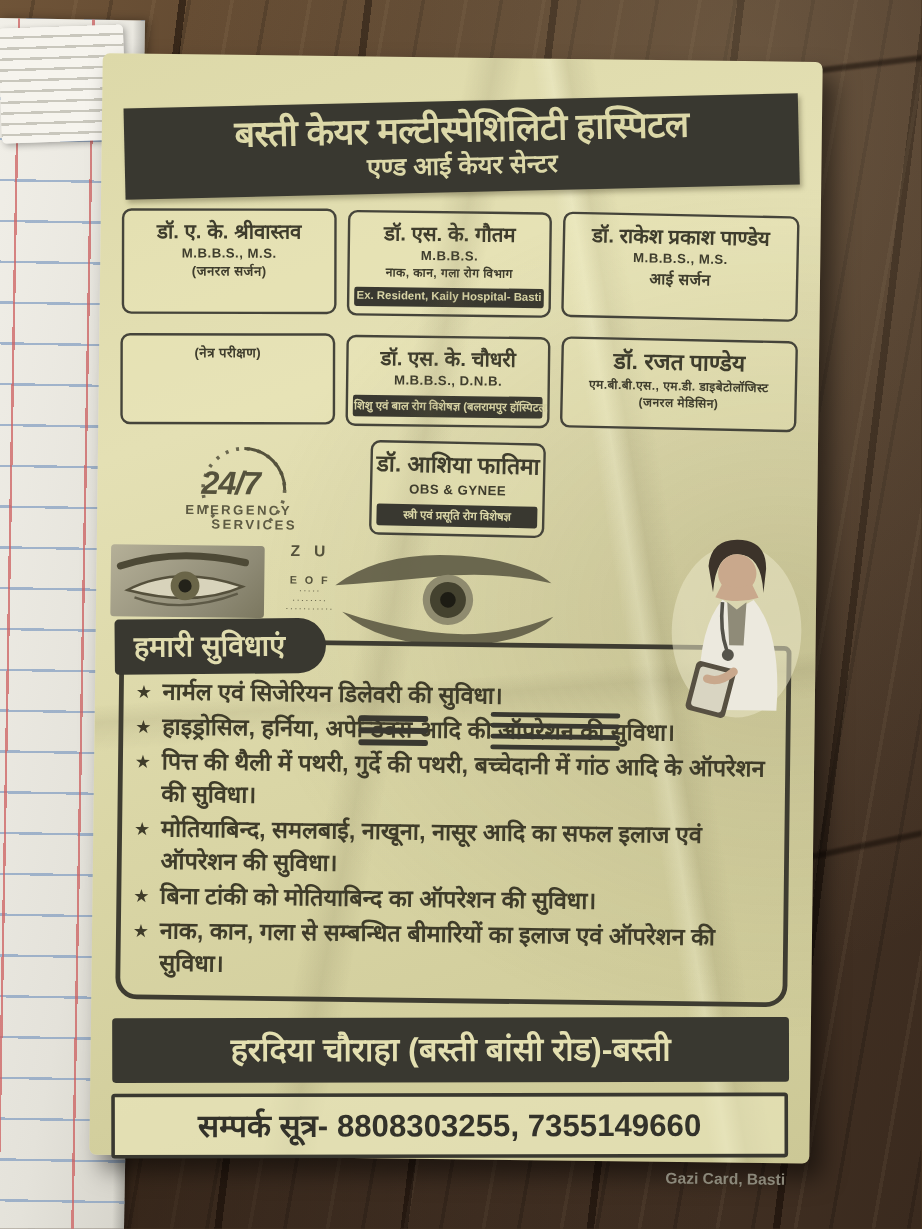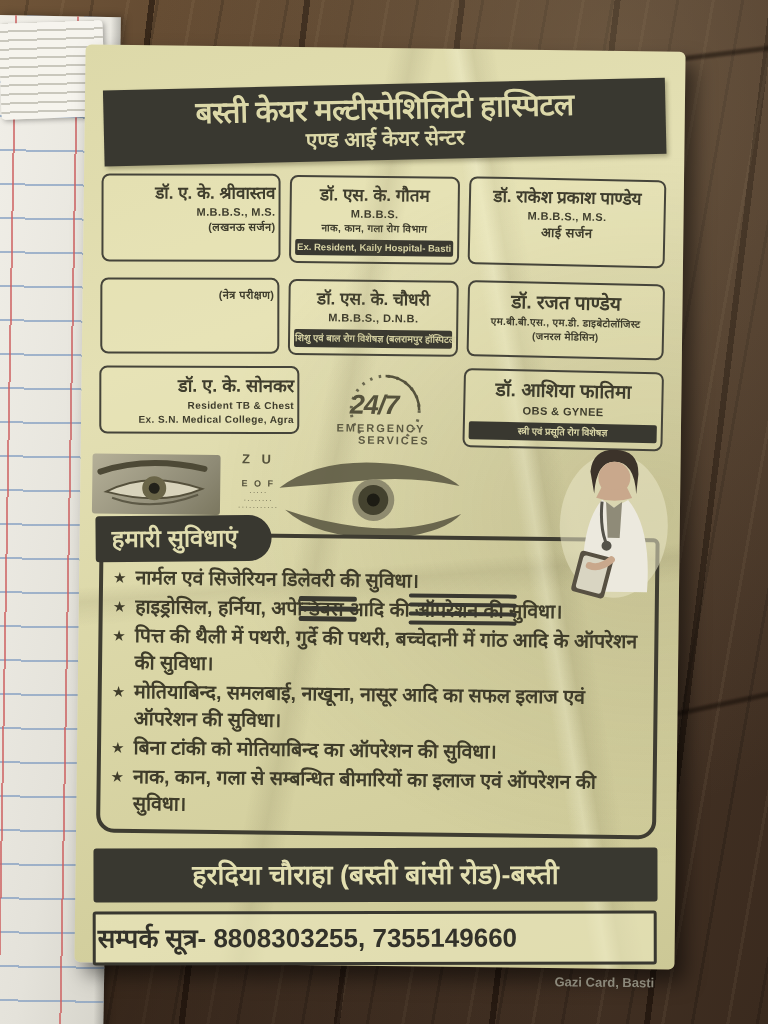--- a/index.html
+++ b/index.html
@@ -67,21 +67,21 @@
     border:2.5px solid #45443a;border-radius:8px;background:rgba(238,234,190,.30);
     text-align:center;padding:7px 3px 6px;color:#3f3d2d;overflow:hidden;
   }
   .doc-name{font-size:17px;font-weight:800;white-space:nowrap;line-height:1.25;}
   .doc-line{font-size:11px;font-weight:700;letter-spacing:.4px;margin-top:2px;line-height:1.2;}
   .doc-line.small{font-size:10px;}
   .doc-band{
     background:#393830;color:#d9d5a6;font-size:9.5px;font-weight:700;
     margin:5px 1px 0;padding:2px 1px 3px;border-radius:2px;white-space:nowrap;
   }
-  .tilt-l{transform:rotate(-.6deg);text-align:right;} .tilt-r{transform:rotate(.5deg);}
+  .tilt-l{transform:rotate(-.6deg);} .tilt-r{transform:rotate(.5deg);}
   
   .emergency{position:relative;text-align:center;color:#5d5a43;padding-top:2px;}
   .emergency svg{display:block;margin:0 auto;}
   .em-247{position:absolute;top:22px;left:0;right:14px;font-size:27px;font-weight:900;font-style:italic;letter-spacing:-1px;color:#55523c;}
   .em-l1{font-size:11px;font-weight:800;letter-spacing:2px;margin-top:-14px;}
   .em-l2{font-size:11px;font-weight:800;letter-spacing:2px;margin-left:26px;}
   
   .media-band{position:relative;height:96px;margin-top:4px;}
   .eye-photo{
     position:absolute;left:-6px;top:6px;width:128px;height:60px;border-radius:3px;overflow:hidden;
@@ -110,21 +110,21 @@
     border-radius:4px 26px 26px 4px;transform:rotate(-1.2deg);z-index:3;
   }
   .svc{display:flex;gap:9px;font-size:19.5px;font-weight:700;color:#3f3c2a;line-height:1.38;margin:2px 0;}
   .svc .star{font-size:15px;margin-top:4px;flex:none;}
   
   .addr{
     background:#393830;color:#e3dfb0;text-align:center;font-size:27px;font-weight:800;
     padding:7px 2px 10px;margin:12px 0 0;transform:rotate(-.8deg);border-radius:3px;
   }
   .contact{
-    border:3.5px solid #393830;background:rgba(240,236,196,.55);color:#33322a;text-align:left;
+    border:3.5px solid #393830;background:rgba(240,236,196,.55);color:#33322a;text-align:center;
     font-size:26px;font-weight:800;padding:5px 2px 7px;margin-top:9px;transform:rotate(-.8deg);border-radius:3px;
   }
   .credit{text-align:right;font-size:13px;font-weight:600;color:#8b887a;margin-top:7px;padding-right:2px;}
 </style>
 </head>
 <body>
 
 <div class="wood"></div>
 <div class="plank-line a"></div>
 <div class="plank-line b"></div>
@@ -136,21 +136,21 @@
 
   <div class="header-banner">
     <div class="title1">बस्ती केयर मल्टीस्पेशिलिटी हास्पिटल</div>
     <div class="title2">एण्ड आई केयर सेन्टर</div>
   </div>
 
   <div class="doc-grid">
     <div class="doc-box tilt-l">
       <div class="doc-name">डॉ. ए. के. श्रीवास्तव</div>
       <div class="doc-line">M.B.B.S., M.S.</div>
-      <div class="doc-line">(लखनऊ सर्जन)</div>
+      <div class="doc-line">(जनरल सर्जन)</div>
     </div>
     <div class="doc-box">
       <div class="doc-name">डॉ. एस. के. गौतम</div>
       <div class="doc-line">M.B.B.S.</div>
       <div class="doc-line small">नाक, कान, गला रोग विभाग</div>
       <div class="doc-band">Ex. Resident, Kaily Hospital- Basti</div>
     </div>
     <div class="doc-box tilt-r">
       <div class="doc-name">डॉ. राकेश प्रकाश पाण्डेय</div>
       <div class="doc-line">M.B.B.S., M.S.</div>
@@ -168,25 +168,20 @@
       <div class="doc-band">शिशु एवं बाल रोग विशेषज्ञ (बलरामपुर हॉस्पिटल, लखनऊ)</div>
     </div>
     <div class="doc-box tilt-r">
       <div class="doc-name" style="font-size:19px">डॉ. रजत पाण्डेय</div>
       <div class="doc-line small">एम.बी.बी.एस., एम.डी. डाइबेटोलॉजिस्ट</div>
       <div class="doc-line small">(जनरल मेडिसिन)</div>
     </div>
   </div>
 
   <div class="doc-grid row3">
-    <div class="doc-box tilt-l">
-      <div class="doc-name" style="font-size:18px">डॉ. ए. के. सोनकर</div>
-      <div class="doc-line small">Resident TB &amp; Chest</div>
-      <div class="doc-line small">Ex. S.N. Medical College, Agra</div>
-    </div>
     <div class="emergency">
       <svg width="104" height="66" viewBox="0 0 104 66">
         <circle cx="56" cy="40" r="34" fill="none" stroke="#6a674f" stroke-width="3" stroke-dasharray="2.5 6.5"></circle>
         <path d="M56 6 a34 34 0 0 1 34 34" fill="none" stroke="#55523c" stroke-width="2.5"></path>
       </svg>
       <div class="em-247">24/7</div>
       <div class="em-l1">EMERGENCY</div>
       <div class="em-l2">SERVICES</div>
     </div>
     <div class="doc-box tilt-r">

